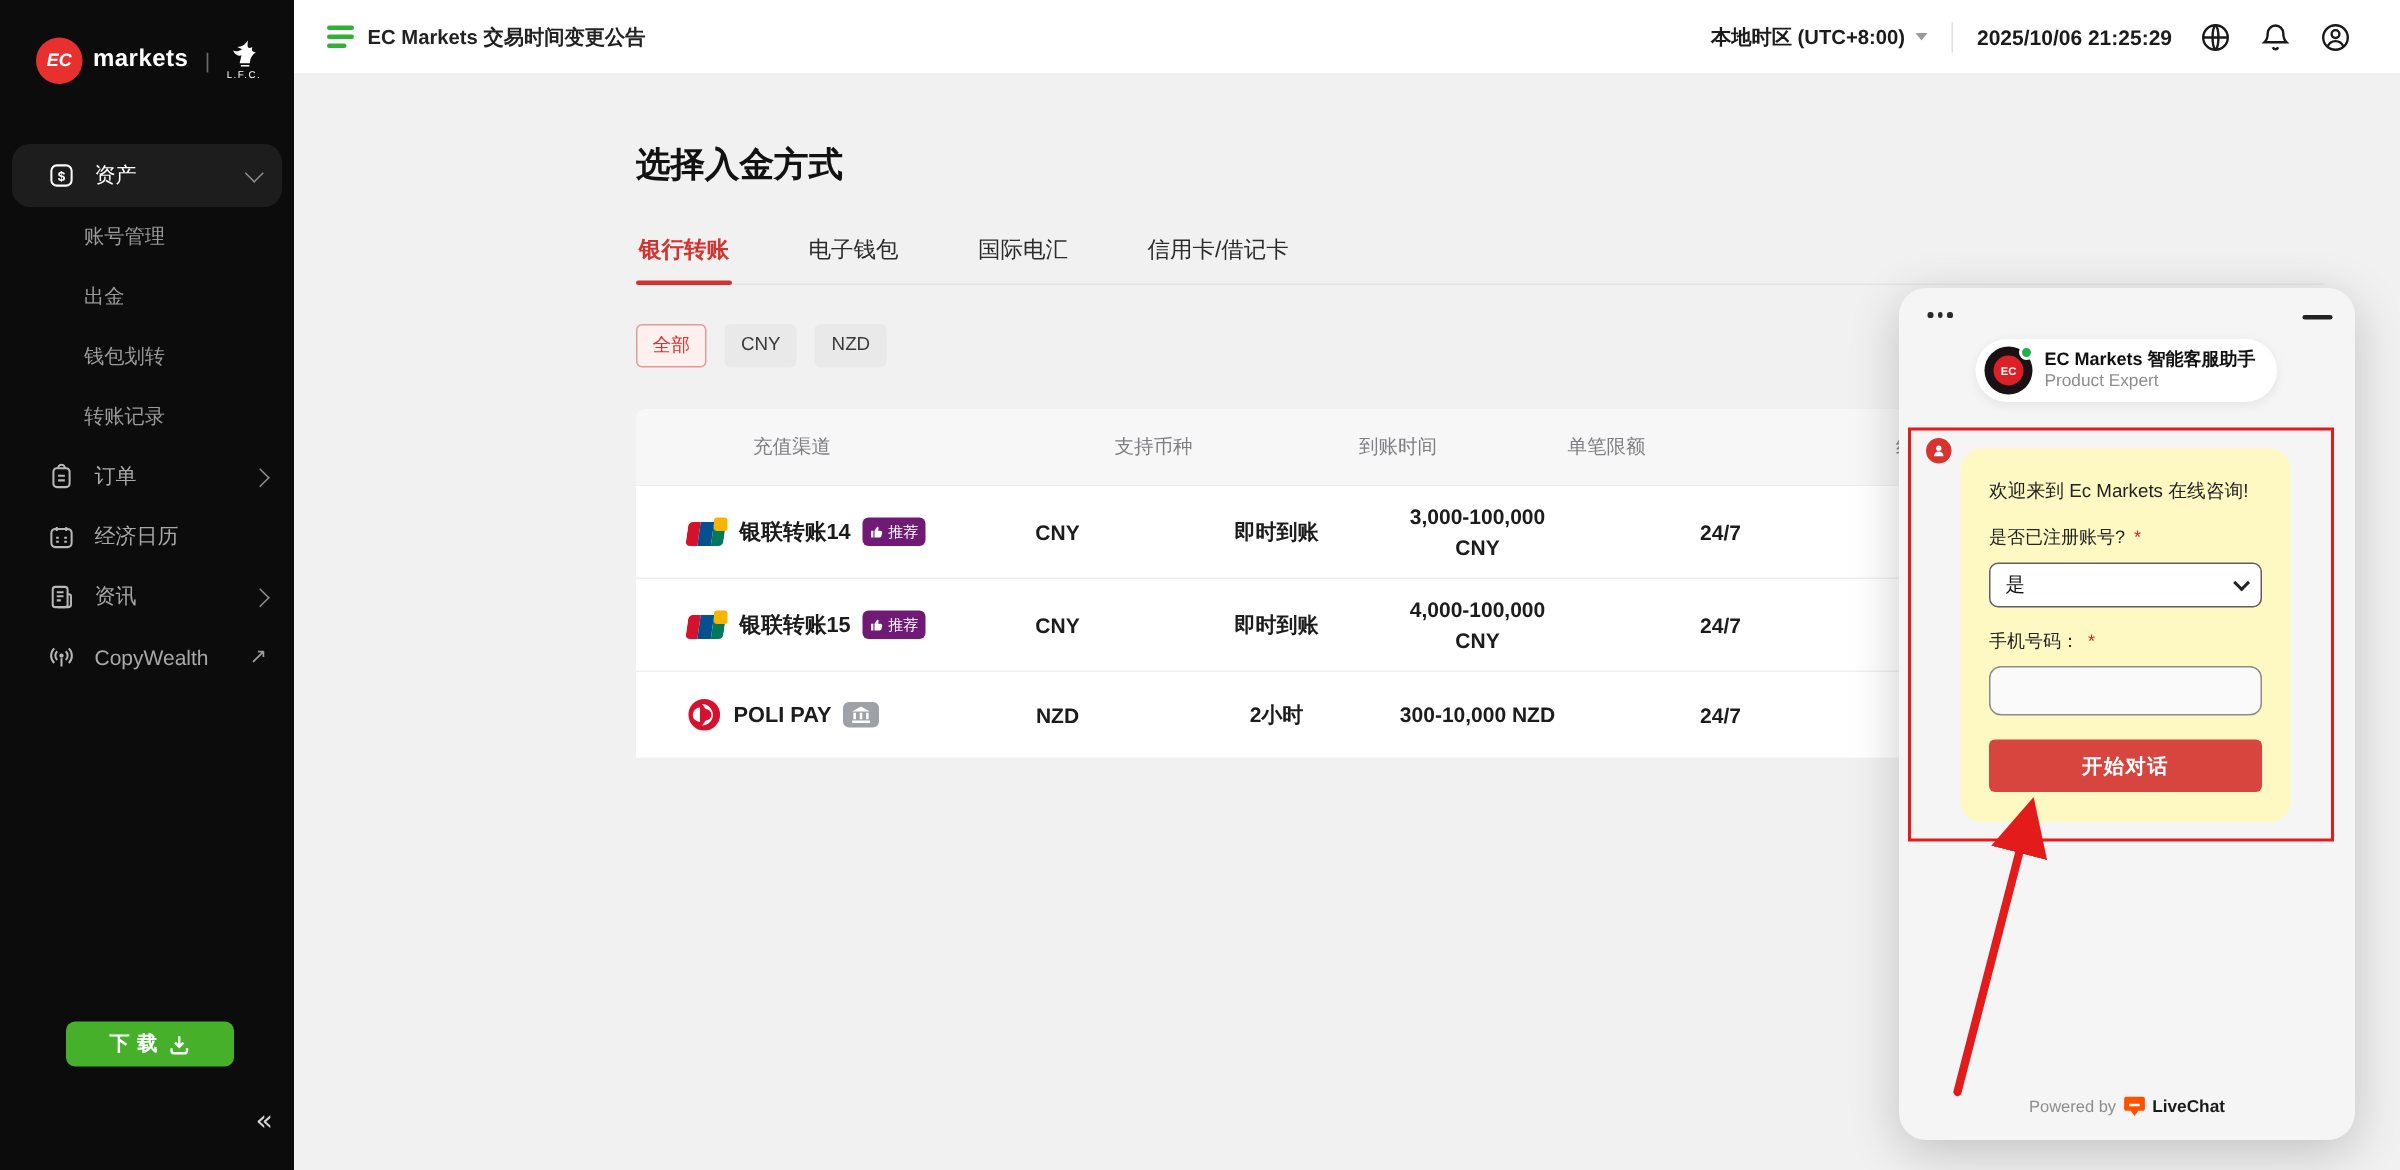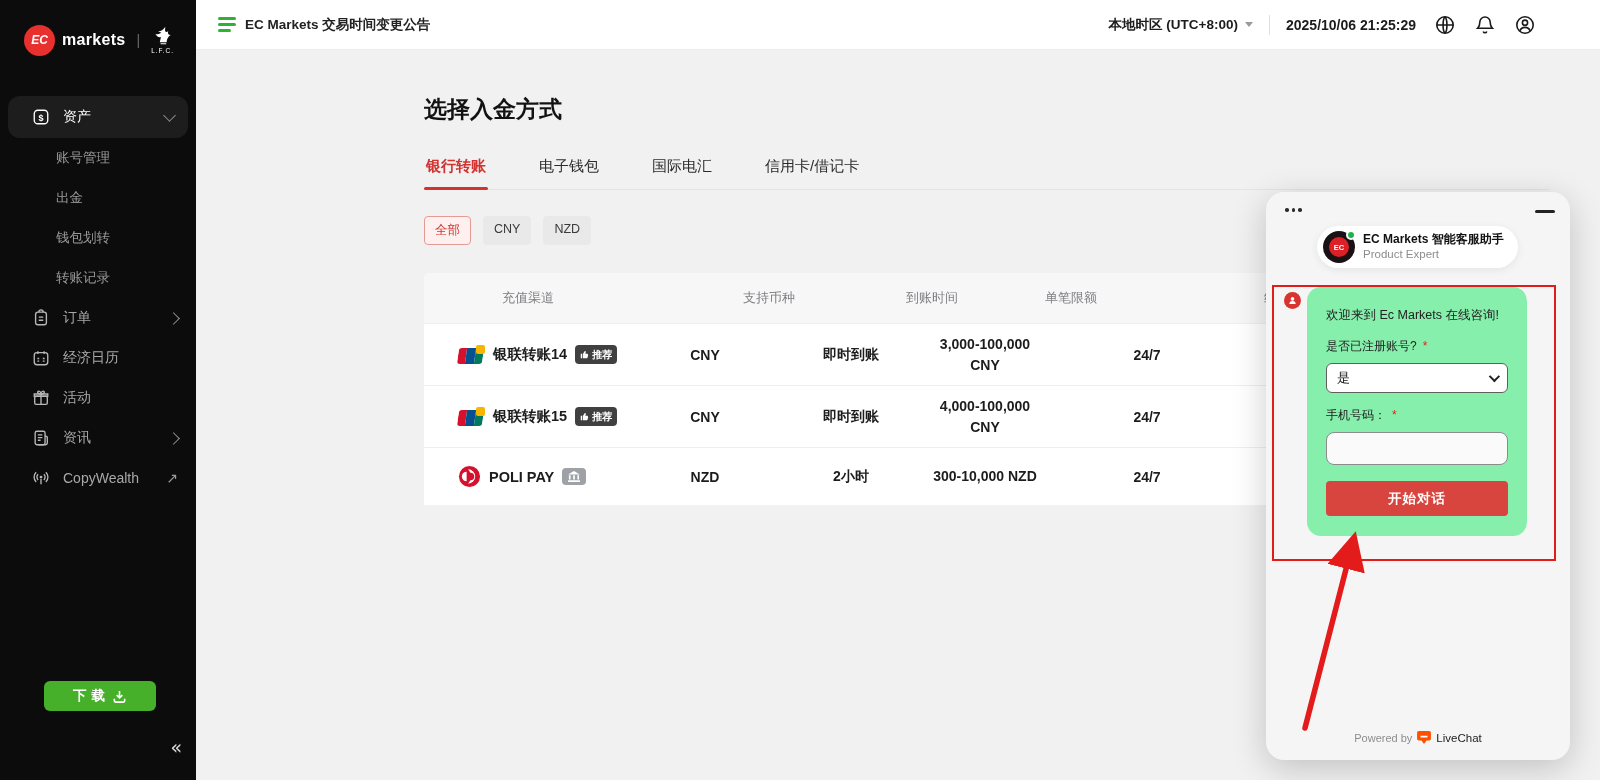--- a/index.html
+++ b/index.html
@@ -31,21 +31,21 @@
   .active-pill .icon18 { color:#fff; }
   .download-btn { position:absolute; left:44px; bottom:69px; width:112px; height:30px; background:#47b02a; border:none; border-radius:6px; color:#fff; font-size:13.5px; font-weight:bold; letter-spacing:5px; display:flex; align-items:center; justify-content:center; gap:2px; cursor:pointer; }
   .collapse { position:absolute; right:14px; bottom:22px; color:#d6d6d6; font-size:19px; cursor:pointer; font-family:"DejaVu Sans",sans-serif; }
 
   
   .topbar { position:absolute; left:196px; right:0; top:0; height:50px; background:#fff; border-bottom:1px solid #ececec; display:flex; align-items:center; z-index:4; }
   .hamburger { margin-left:22px; display:flex; flex-direction:column; gap:3.5px; cursor:pointer; }
   .hamburger i { display:block; height:2.5px; border-radius:2px; background:#2eb135; }
   .hamburger i:nth-child(1){ width:18px; } .hamburger i:nth-child(2){ width:18px; } .hamburger i:nth-child(3){ width:13px; }
   .announce { margin-left:9px; font-size:13.5px; color:#222; font-weight:bold; cursor:pointer; }
-  .tb-right { margin-left:auto; display:flex; align-items:center; gap:0; padding-right:64px; }
+  .tb-right { margin-left:auto; display:flex; align-items:center; gap:0; padding-right:32px; }
   .tz { font-size:13.5px; color:#1c1c1c; font-weight:bold; display:flex; align-items:center; gap:7px; cursor:pointer; }
   .caret-down { width:0; height:0; border-left:4px solid transparent; border-right:4px solid transparent; border-top:5px solid #9a9a9a; }
   .tb-sep { width:1px; height:20px; background:#e0e0e0; margin:0 16px; }
   .dt { font-size:14px; color:#1c1c1c; font-weight:bold; }
   .tb-icon { width:22px; height:22px; color:#1a1a1a; margin-left:18px; cursor:pointer; }
 
   
   .content { position:absolute; left:400px; top:50px; width:1125px; z-index:1;margin-left:24px; }
   .page-title { margin-top:44px; font-size:23px; font-weight:bold; color:#121212; }
   .tabs { display:flex; gap:49px; margin-top:26px; border-bottom:1px solid #e4e4e4; }
@@ -59,21 +59,21 @@
   .table { margin-top:28px; background:#fff; border-radius:6px 6px 0 0; overflow:hidden; }
   .t-grid { display:grid; grid-template-columns:208px 146px 146px 122px 202px 1fr; align-items:center; }
   .t-head { background:#f7f7f8; height:50px;gap:17px; }
   .t-head .th { font-size:13px; color:#7f7f83; text-align:right; }
   .t-head .th:first-child { text-align:center; }
   .t-row { border-top:1px solid #efefef; height:62px; background:#fff; cursor:pointer; }
   .t-row:last-child { height:58px; }
   .td { font-size:14px; color:#1c1c1c; text-align:center; font-weight:bold; }
   .td.limit { white-space:pre-line; line-height:1.5; }
   .td.channel { display:flex; align-items:center; text-align:left; padding-left:34px; gap:8px; font-weight:bold; font-size:14.5px; }
-  .badge-rec { display:inline-flex; align-items:center; gap:3px; background:#404040; color:#fff; font-size:10px; border-radius:4px; padding:2.5px 5px; font-weight:bold; }
+  .badge-rec { display:inline-flex; align-items:center; gap:3px; background:#701a75; color:#fff; font-size:10px; border-radius:4px; padding:2.5px 5px; font-weight:normal; }
   .badge-bank { display:inline-flex; align-items:center; justify-content:center; background:#9ea2a6; border-radius:4px; width:24px; height:17px; }
   .up-logo { position:relative; width:27px; height:19px; flex:0 0 27px; }
   .up-card { position:absolute; left:0; bottom:0; width:25px; height:16px; border-radius:3px; overflow:hidden; display:flex; transform:skewX(-8deg); }
   .up-card i:nth-child(1){ flex:1; background:#d5112e; } .up-card i:nth-child(2){ flex:1.2; background:#07508f; } .up-card i:nth-child(3){ flex:1; background:#02795d; }
   .up-note { position:absolute; right:0; top:0; width:9px; height:9px; border-radius:2px; background:#f7b500; }
   .poli-logo { width:23px; height:23px; flex:0 0 23px; }
 
   
   .chat-panel { position:absolute; left:1266px; top:192px; width:304px; height:568px; background:#f6f5f6; border-radius:18px; box-shadow:0 8px 34px rgba(0,0,0,.20); z-index:10; }
   .chat-dots { position:absolute; left:15px; top:12px; display:flex; gap:3px; cursor:pointer; padding:4px; }
@@ -81,32 +81,32 @@
   .chat-min { position:absolute; right:15px; top:18px; width:20px; height:3px; background:#222; border-radius:2px; cursor:pointer; }
   .agent-pill { position:absolute; left:51px; top:34px; width:201px; height:42px; background:#fff; border-radius:21px; box-shadow:0 2px 8px rgba(0,0,0,.07); display:flex; align-items:center; padding-left:6px; }
   .agent-avatar { position:relative; width:32px; height:32px; border-radius:50%; background:#191114; display:flex; align-items:center; justify-content:center; }
   .agent-avatar .inner { width:20px; height:20px; border-radius:50%; background:#db2127; color:#fff; font-size:7.5px; font-weight:bold; display:flex; align-items:center; justify-content:center; }
   .status-dot { position:absolute; right:-1px; top:-1px; width:10px; height:10px; border-radius:50%; background:#22b14c; border:2px solid #fff; }
   .agent-meta { margin-left:8px; line-height:1.25; }
   .agent-title { font-size:12px; font-weight:bold; color:#111; }
   .agent-sub { font-size:11.5px; color:#8d8d8d; }
   .annot-box { position:absolute; left:6px; top:93px; width:284px; height:276px; border:2px solid #e41b1b; }
   .mini-avatar { position:absolute; left:10px; top:5px; width:17px; height:17px; border-radius:50%; background:#d7332f; display:flex; align-items:center; justify-content:center; }
-  .chat-card { position:absolute; left:33px; top:0; width:220px; height:249px; background:#86efac; border-radius:14px; padding:20px 19px 0; }
+  .chat-card { position:absolute; left:33px; top:12px; width:220px; height:249px; background:#fef9c3; border-radius:14px; padding:20px 19px 0; }
   .welcome { font-size:12.5px; color:#222; }
   .fld-label { font-size:12px; color:#222; margin-top:14px; }
   .req { color:#e02020; margin-left:6px; }
   .chat-select { margin-top:8px; height:30px; border:1px solid #5f5f5f; border-radius:6px; background:#fff; display:flex; align-items:center; padding:0 10px; font-size:13px; color:#111; cursor:pointer; }
   .sel-chev { margin-left:auto; width:8px; height:8px; border-right:2px solid #222; border-bottom:2px solid #222; transform:rotate(45deg) translateY(-2px); }
   .chat-input { margin-top:8px; width:100%; height:33px; border:1px solid #8c8c8c; border-radius:8px; background:#fbfafa; font-size:13px; padding:0 10px; outline:none; }
   .start-btn { margin-top:16px; width:100%; height:35px; background:#d8453e; color:#fff; border:none; border-radius:4px; font-size:13.5px; font-weight:bold; letter-spacing:1px; cursor:pointer; }
   .powered { position:absolute; left:0; right:0; bottom:16px; display:flex; align-items:center; justify-content:center; gap:5px; }
   .powered-txt { font-size:11px; color:#8d8d8d; }
   .lc-logo { width:14px; height:13px; }
-  .lc-name { font-size:11.5px; font-weight:normal; color:#1c1c1c; }
+  .lc-name { font-size:11.5px; font-weight:bold; color:#1c1c1c; }
 
   .arrow-svg { position:absolute; left:1285px; top:520px; width:90px; height:225px; z-index:20; pointer-events:none; }
 </style>
 </head>
 <body>
 
 <aside class="sidebar">
   <div class="logo-row">
     <span class="ec-circle">EC</span>
     <span class="brand-name">markets</span>
@@ -152,28 +152,20 @@
       <span class="spacer"></span>
         <span class="chev right"></span>
     </div>
     <div class="nav-item">
       <svg class="icon18" viewBox="0 0 20 20" fill="none" stroke="currentColor" stroke-width="1.5">
           <rect x="2.5" y="4" width="15" height="13.5" rx="3"></rect>
           <path d="M6.5 2.5 v3 M13.5 2.5 v3"></path>
           <path d="M6 10.5 h2 M6 13.5 h2 M12 10.5 h2 M12 13.5 h2"></path>
         </svg>
       <span class="label">经济日历</span>
-    </div>
-    <div class="nav-item">
-      <svg class="icon18" viewBox="0 0 20 20" fill="none" stroke="currentColor" stroke-width="1.5">
-          <rect x="3" y="8" width="14" height="9" rx="1.5"></rect>
-          <path d="M2.5 5.5 h15 v2.5 h-15 z M10 5.5 v11.5"></path>
-          <path d="M10 5.5 C10 3 7.5 1.5 6.5 3 C5.5 4.5 8 5.5 10 5.5 Z M10 5.5 C10 3 12.5 1.5 13.5 3 C14.5 4.5 12 5.5 10 5.5 Z"></path>
-        </svg>
-      <span class="label">活动</span>
     </div>
     <div class="nav-item">
       <svg class="icon18" viewBox="0 0 20 20" fill="none" stroke="currentColor" stroke-width="1.5">
           <rect x="3.5" y="2.5" width="11" height="15" rx="2"></rect>
           <path d="M6.5 6.5 h5 M6.5 9.5 h5 M6.5 12.5 h3"></path>
           <path d="M14.5 8 h1 a1.5 1.5 0 0 1 1.5 1.5 v6 a2 2 0 0 1 -2 2 h-8"></path>
         </svg>
       <span class="label">资讯</span>
       <span class="spacer"></span>
         <span class="chev right"></span>

